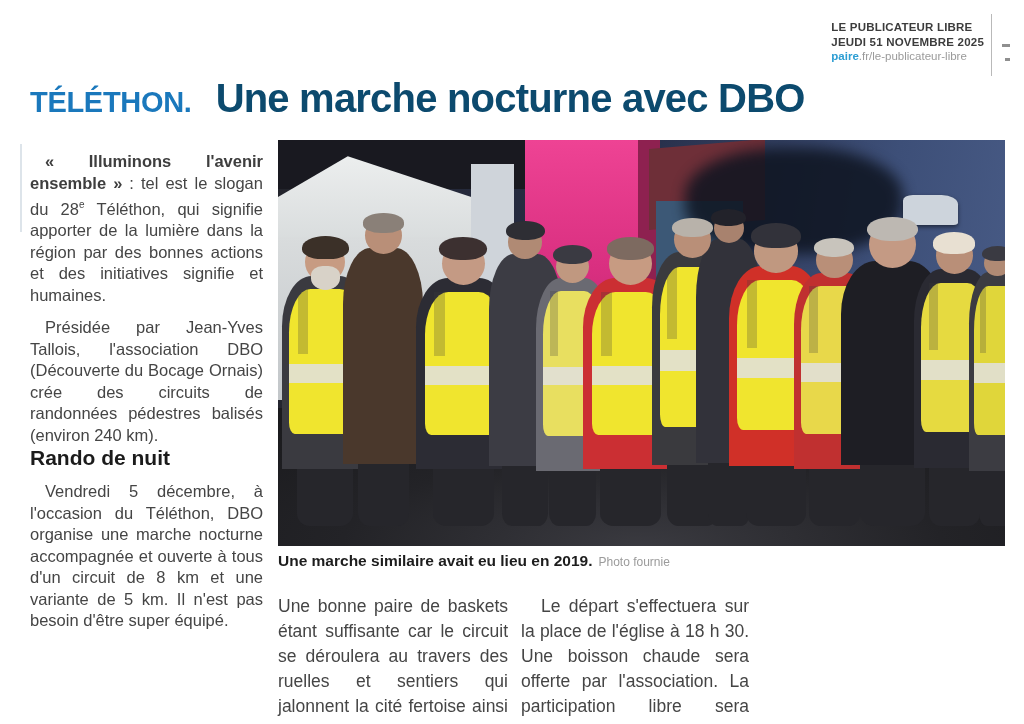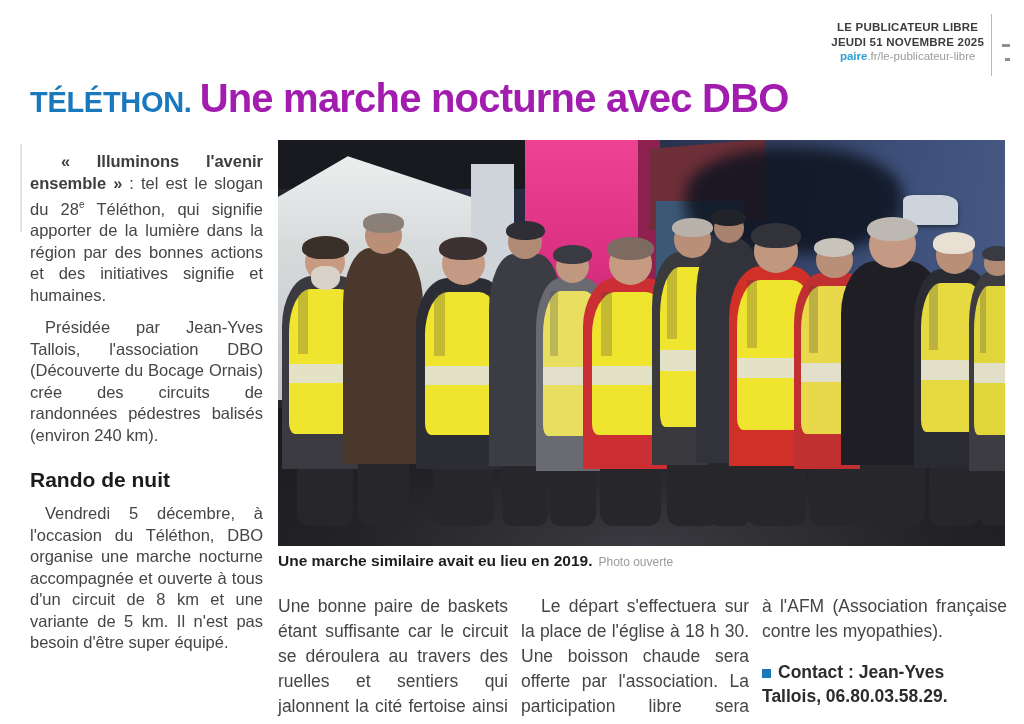--- a/index.html
+++ b/index.html
@@ -1,41 +1,41 @@
 <!DOCTYPE html>
 <html><head>
 <meta charset="utf-8">
 <style>
   * { margin:0; padding:0; box-sizing:border-box; }
   html,body { width:1024px; height:724px; background:#ffffff; overflow:hidden;
               font-family:"Liberation Sans", sans-serif; }
   .page { position:relative; width:1024px; height:724px; background:#fff; }
 
   
-  .masthead { position:absolute; top:20px; right:40px; text-align:center; line-height:14.5px; }
+  .masthead { position:absolute; top:20px; right:40px; text-align:left; line-height:14.5px; }
   .mast-line1, .mast-line2 { font-size:11.5px; font-weight:700; color:#3c3c3c; letter-spacing:.2px; }
   .mast-line3 { font-size:11.5px; color:#9a9a9a; }
   .mast-line3 .actu { color:#2d9ed3; font-weight:700; }
   .mast-rule { position:absolute; top:14px; right:32px; width:1.5px; height:62px; background:#b9b9b9; }
   .edge-mark { position:absolute; right:14px; width:8px; height:3px; background:#8f8f8f; }
   .edge-mark.m1 { top:44px; } .edge-mark.m2 { top:58px; width:5px; }
 
   
-  .headline { position:absolute; left:30px; top:76px; display:flex; align-items:baseline; gap:8px; white-space:nowrap; }
+  .headline { position:absolute; left:30px; top:76px; display:flex; align-items:baseline; gap:24px; white-space:nowrap; }
   .kicker { font-size:29px; font-weight:700; color:#1a78bc; letter-spacing:-.3px; }
-  .title  { font-size:40px; font-weight:700; color:#a21caf; letter-spacing:-.8px; }
+  .title  { font-size:40px; font-weight:700; color:#0c4a6e; letter-spacing:-.8px; }
 
   
   .col1 { position:absolute; left:30px; top:140px; width:233px; color:#454545; }
   .lead-rule { position:absolute; left:-10px; top:4px; width:2px; height:88px; background:#dde4ea; }
   .lead { font-size:19px; line-height:24px; font-weight:700; color:#3e3e3e; text-align:left; }
   .body-p { font-size:16.5px; line-height:21.5px; text-align:justify; margin-top:11px; }
   .body-p.indent { text-indent:15px; }
-  .body-p b { color:#3e3e3e;margin-left:16px; }
-  .subhead { font-size:21px; font-weight:700; color:#1b1b1b; margin-top:22px; }
+  .body-p b { color:#3e3e3e; }
+  .subhead { font-size:21px; font-weight:700; color:#1b1b1b; margin-top:0; }
   sup { font-size:10px; vertical-align:super; }
 
   
   .photo { position:absolute; left:278px; top:140px; width:727px; height:406px; overflow:hidden;
            background:linear-gradient(100deg,#23242b 0%,#272e48 45%,#3d4f78 78%,#4a5d88 100%); }
   .ph { position:absolute; }
   .dark-roof   { left:0; top:0; width:42%; height:12%; background:#191920; }
   .tent-canopy { left:-2%; top:4%; width:29%; height:27%; background:linear-gradient(180deg,#eceeee,#d3d7d8);
                  clip-path:polygon(0 45%,40% 0,100% 38%,100% 100%,0 100%); }
   .tent-wall   { left:0%; top:24%; width:24%; height:40%; background:linear-gradient(180deg,#d9dcdd,#c2c6c9); }
@@ -223,27 +223,23 @@
           </div>
           <div class="torso" style="background: rgb(60, 60, 66);">
             <div class="vest" style="background: rgb(224, 214, 58);"></div>
           </div>
           <div class="legs"></div>
         </div>
       </div>
   </div>
 
   <div class="caption">
-    <span class="cap-bold">Une marche similaire avait eu lieu en 2019.</span><span class="credit">Photo ouverte</span>
+    <span class="cap-bold">Une marche similaire avait eu lieu en 2019.</span><span class="credit">Photo fournie</span>
   </div>
 
   <div class="bottom-col col2">
     <p>Une bonne paire de baskets étant suffisante car le circuit se déroulera au travers des ruelles et sentiers qui jalonnent la cité fertoise ainsi que la voie verte.</p>
   </div>
   <div class="bottom-col col3">
     <p class="first">Le départ s'effectuera sur la place de l'église à 18 h 30. Une boisson chaude sera offerte par l'association. La participation libre sera intégralement versée</p>
   </div>
-  <div class="bottom-col col4">
-    <p>à l'AFM (Association française contre les myopathies).</p>
-    <p class="contact"><span class="bullet"></span><span>Contact : Jean-Yves Tallois, 06.80.03.58.29.</span></p>
-  </div>
 
 </div>
 
 </body></html>

